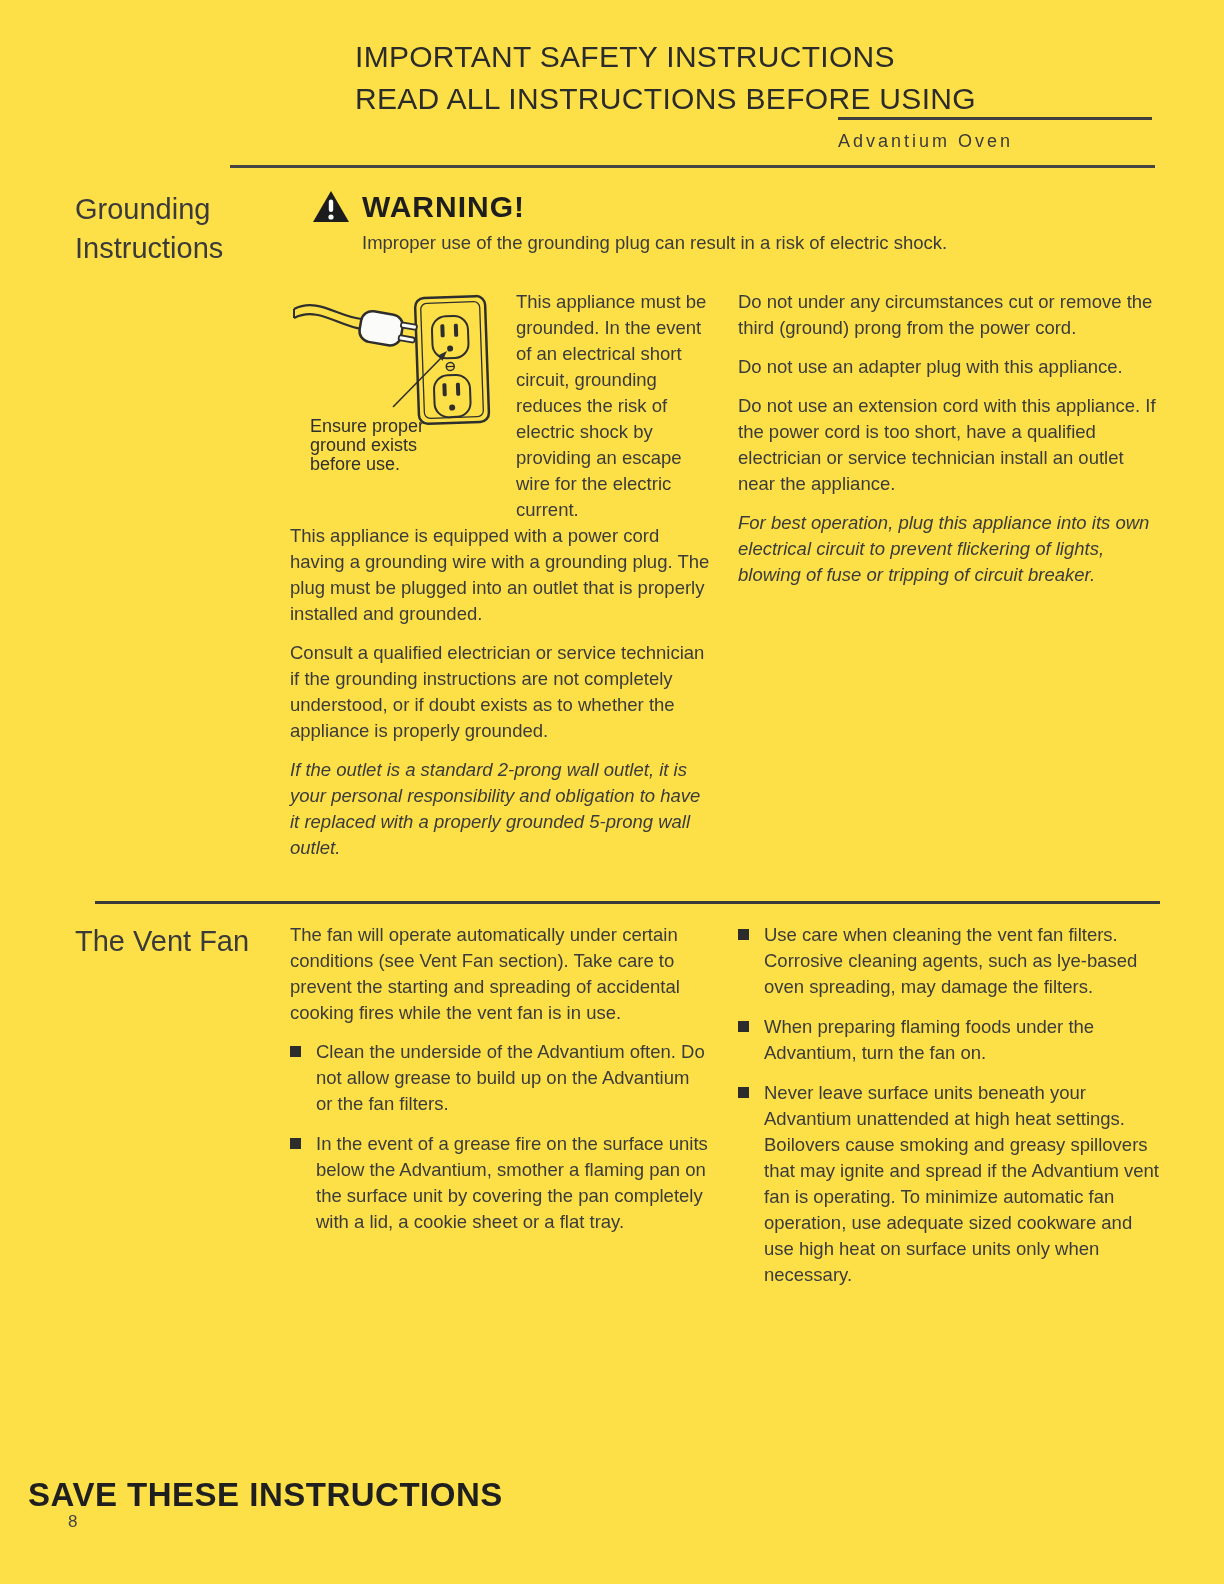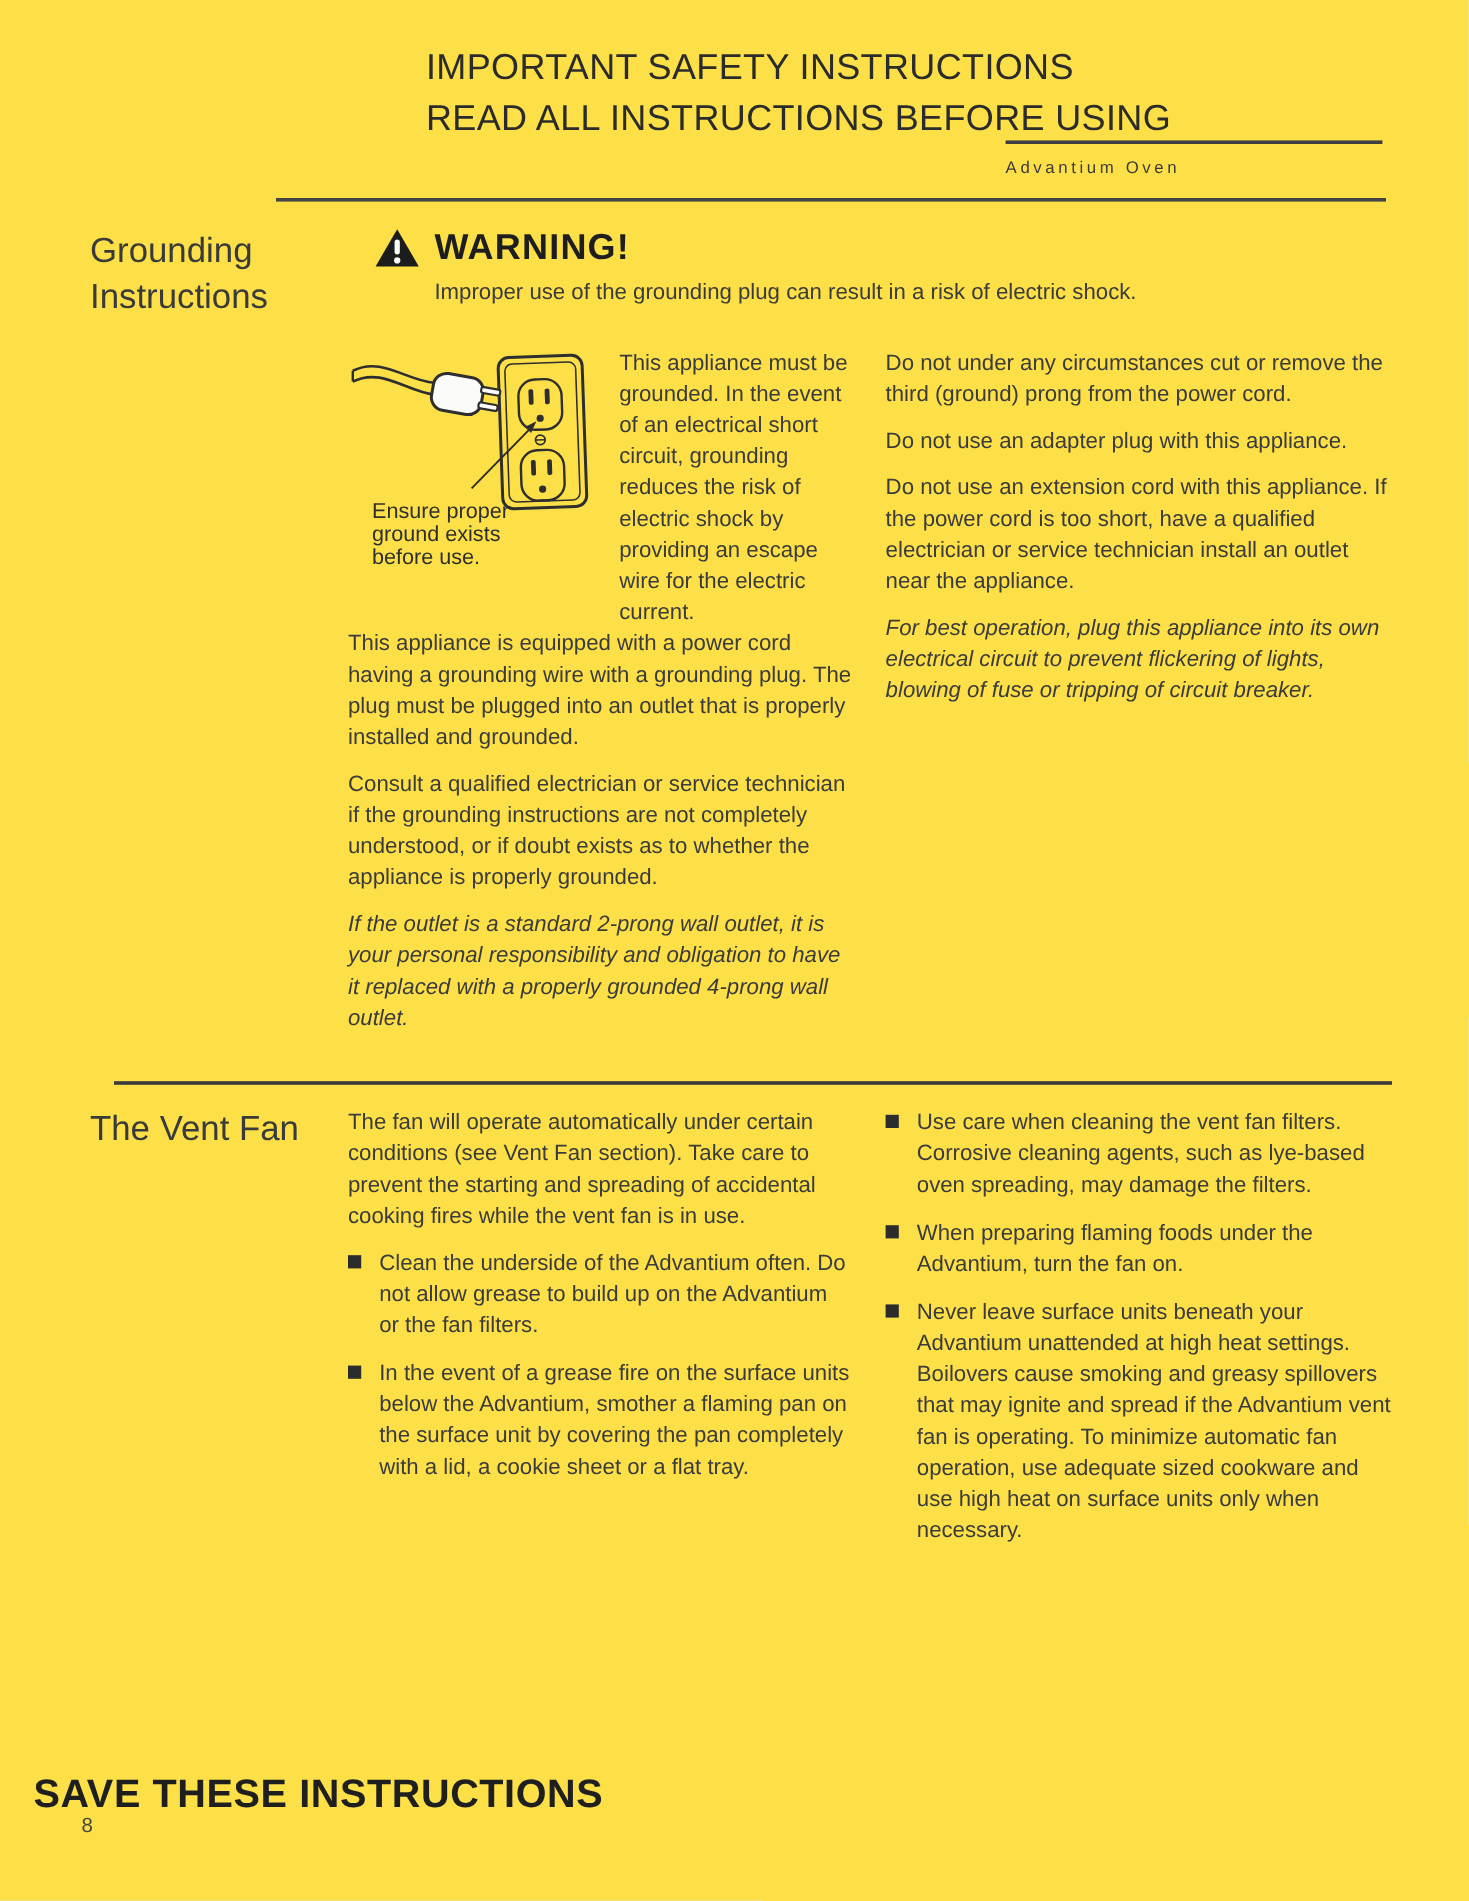--- a/index.html
+++ b/index.html
@@ -20,21 +20,21 @@
     font-size:30px; line-height:42px;
     color:#2b2b2b; letter-spacing:0.3px;
     font-weight:400;
   }
   .header-underline {
     position:absolute; top:117px; left:838px;
     width:314px; height:3px; background:#3f3f3f;
   }
   .brand {
     position:absolute; top:131px; left:838px;
-    font-size:14px; letter-spacing:3px; color:#3a3a3a;
+    font-size:18px; letter-spacing:3px; color:#3a3a3a;
   }
   .header-rule {
     position:absolute; top:165px; left:230px;
     width:925px; height:3px; background:#454545;
   }
   
   .section { display:flex; }
   .section-grounding { margin-top:70px; }
   .side-heading {
     width:215px; flex:none;
@@ -152,21 +152,21 @@
 
                 <line x1="103" y1="118" x2="152" y2="68" stroke="#2e2e2e" stroke-width="1.6"></line>
                 <polygon points="157,62 152.6,71.8 147.4,66.8" fill="#2e2e2e"></polygon>
               </svg>
               <div class="figure-caption">Ensure proper ground exists before use.</div>
             </div>
             <div class="figure-side">This appliance must be grounded. In the event of an electrical short circuit, grounding reduces the risk of electric shock by providing an escape wire for the electric current.</div>
           </div>
           <p class="body">This appliance is equipped with a power cord having a grounding wire with a grounding plug. The plug must be plugged into an outlet that is properly installed and grounded.</p>
           <p class="body">Consult a qualified electrician or service technician if the grounding instructions are not completely understood, or if doubt exists as to whether the appliance is properly grounded.</p>
-          <p class="body">If the outlet is a standard 2-prong wall outlet, it is your personal responsibility and obligation to have it replaced with a properly grounded 4-prong wall outlet.</p>
+          <p class="body">If the outlet is a standard 2-prong wall outlet, it is your personal responsibility and obligation to have it replaced with a properly grounded 5-prong wall outlet.</p>
         </div>
 
         <div class="col-right">
           <p class="body">Do not under any circumstances cut or remove the third (ground) prong from the power cord.</p>
           <p class="body">Do not use an adapter plug with this appliance.</p>
           <p class="body">Do not use an extension cord with this appliance.  If the power cord is too short, have a qualified electrician or service technician install an outlet near the appliance.</p>
           <p class="body">For best operation, plug this appliance into its own electrical circuit to prevent flickering of lights, blowing of fuse or tripping of circuit breaker.</p>
         </div>
       </div>
 

